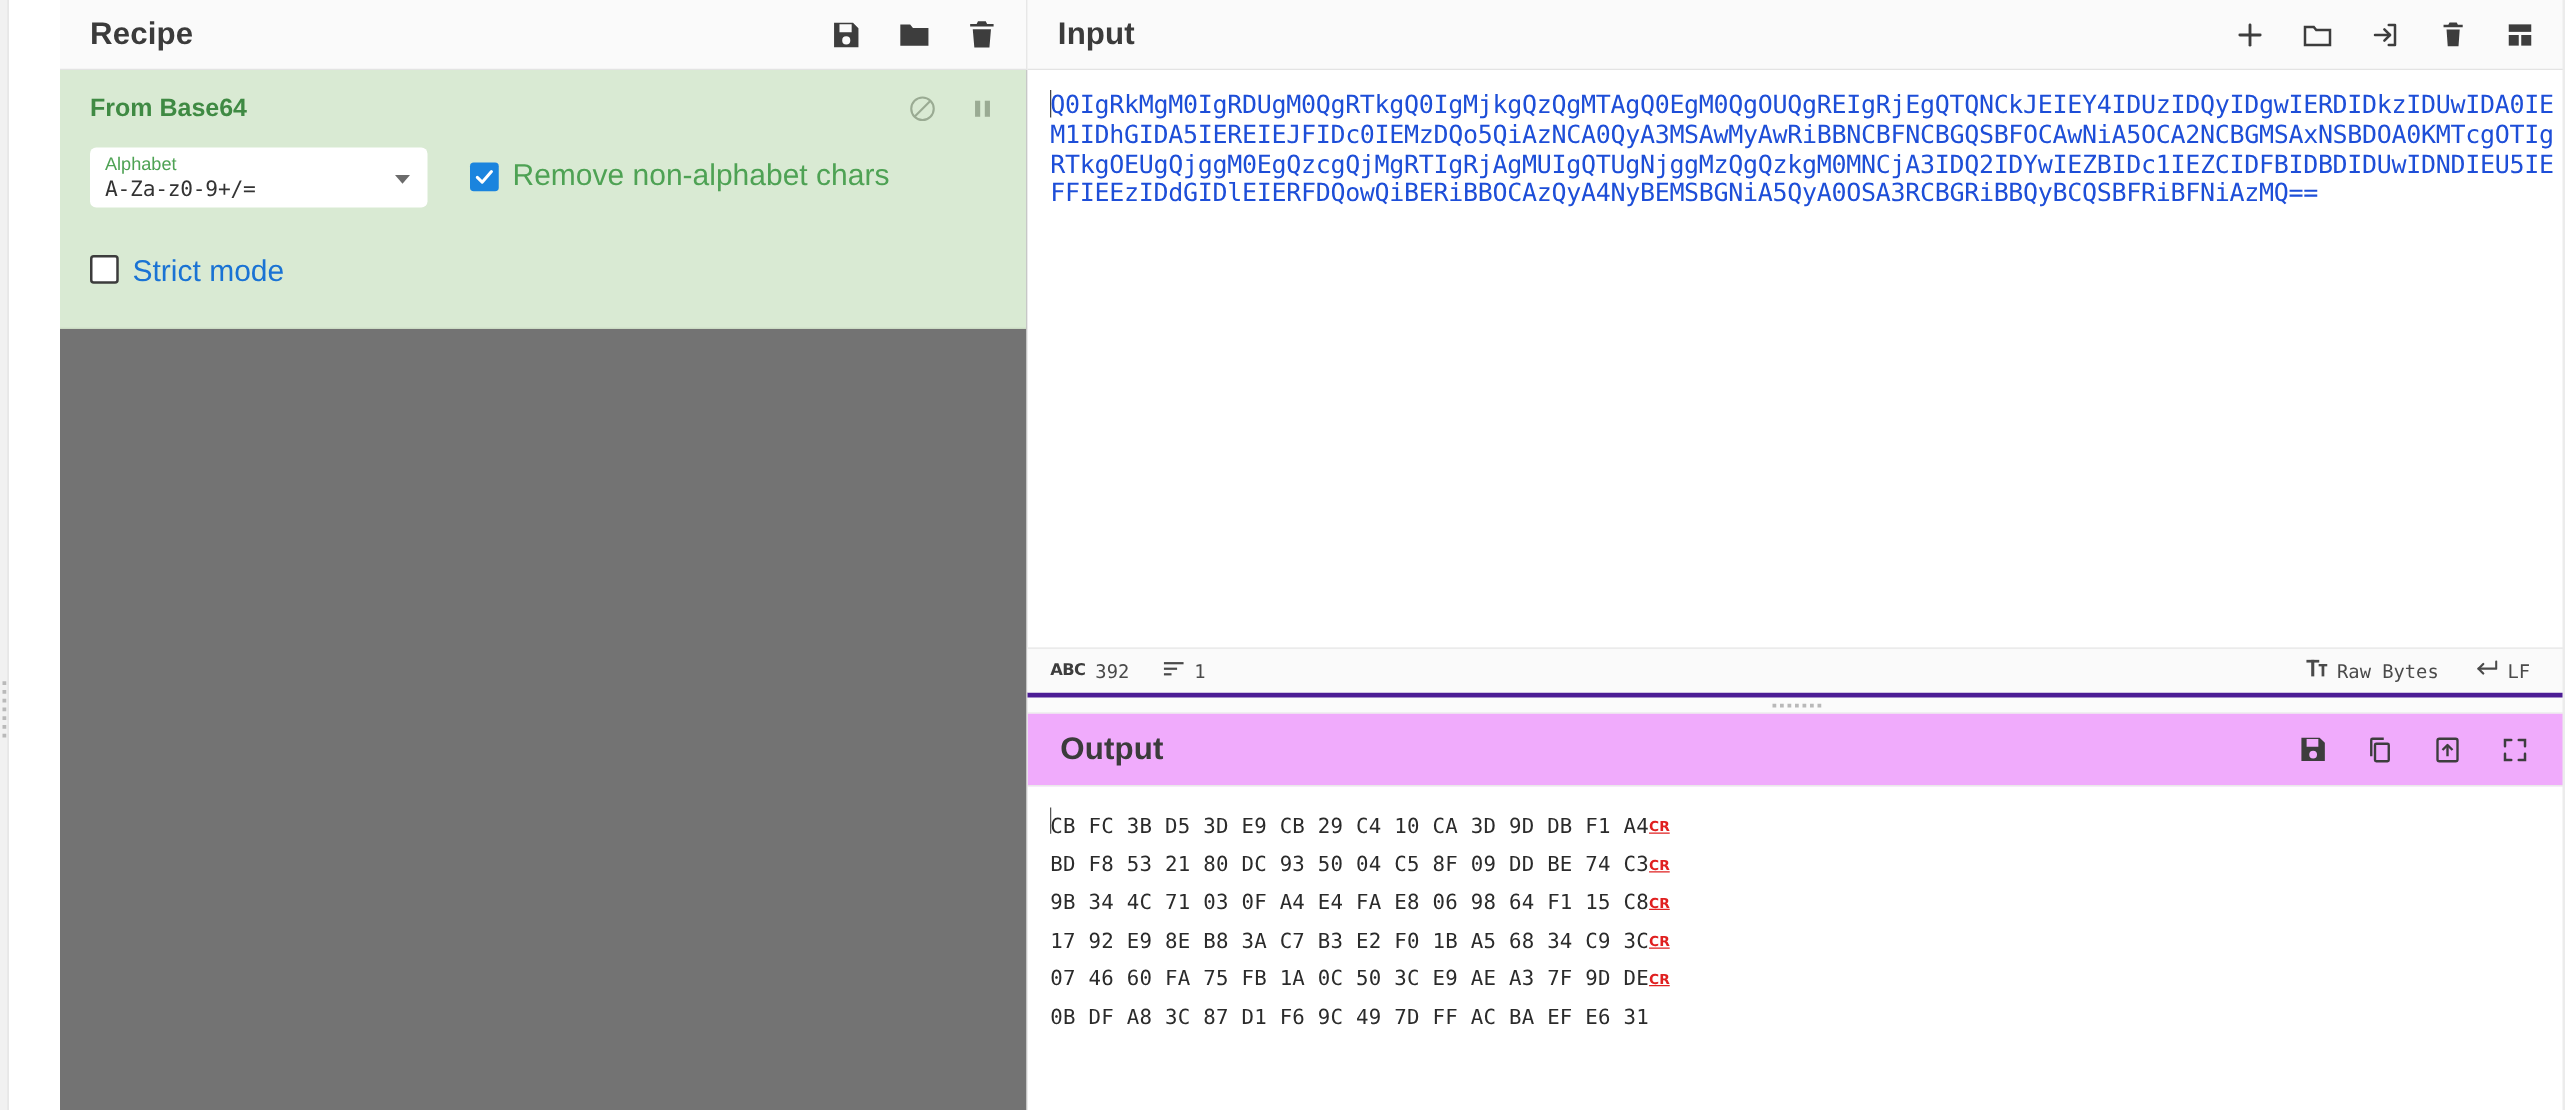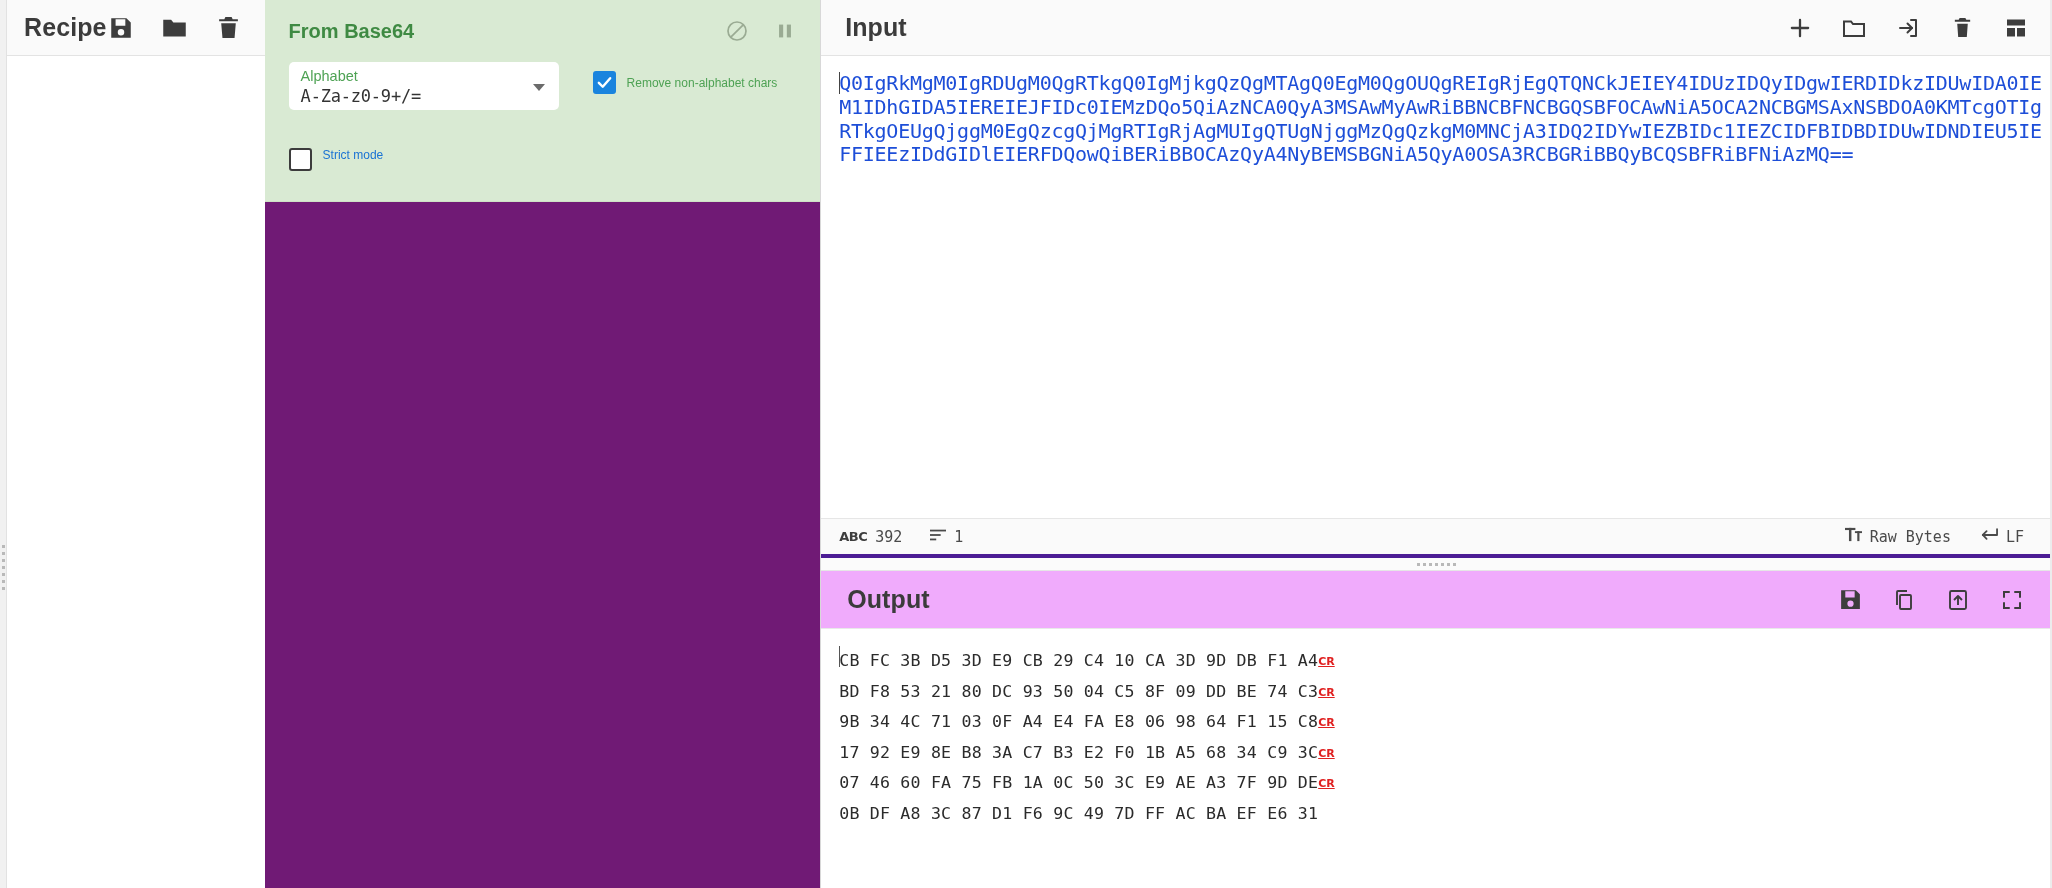--- a/index.html
+++ b/index.html
@@ -19,21 +19,22 @@
   }
 
   
   .recipe-pane {
     position: relative;
     width: 852px;
     height: 888px;
     background: #fff;
     border-right: 1px solid #d8d8d8;
     display: flex;
-    flex-direction: row;
+    flex-direction: column;
+    padding-left: 48px;
   }
   .pane-header {
     height: 56px;
     flex: 0 0 56px;
     background: #fafafa;
     border-bottom: 1px solid #e3e3e3;
     display: flex;
     align-items: center;
     padding: 0 22px 0 24px;
   }
@@ -53,21 +54,21 @@
     width: 28px; height: 28px;
     display: flex; align-items: center; justify-content: center;
     color: #3d3d3d;
     cursor: pointer;
   }
   .hicon svg { display: block; }
 
   
   .recipe-list {
     flex: 1 1 auto;
-    background: #701a75;
+    background: #737373;
     overflow: hidden;
   }
   .operation {
     background: #d9ead3;
     border-bottom: 1px solid #cfe0c7;
     padding: 16px 22px 30px 24px;
     position: relative;
   }
   .op-titlerow {
     display: flex;
@@ -138,21 +139,21 @@
   .cbox {
     width: 23px; height: 23px;
     border-radius: 3px;
     flex: 0 0 23px;
     display: flex; align-items: center; justify-content: center;
   }
   .cbox.checked { background: #1a84de; }
   .cbox.unchecked { background: #fff; border: 2.5px solid #3c3c3c; }
   .cbox svg { display: block; }
   .cb-label {
-    font-size: 12px;
+    font-size: 24px;
     color: #4ea254;
   }
   .cb-label.blue { color: #1a73d4; }
 
   .strict-row {
     margin-top: 38px;
     display: flex;
     gap: 11px;
     cursor: pointer;
   }

